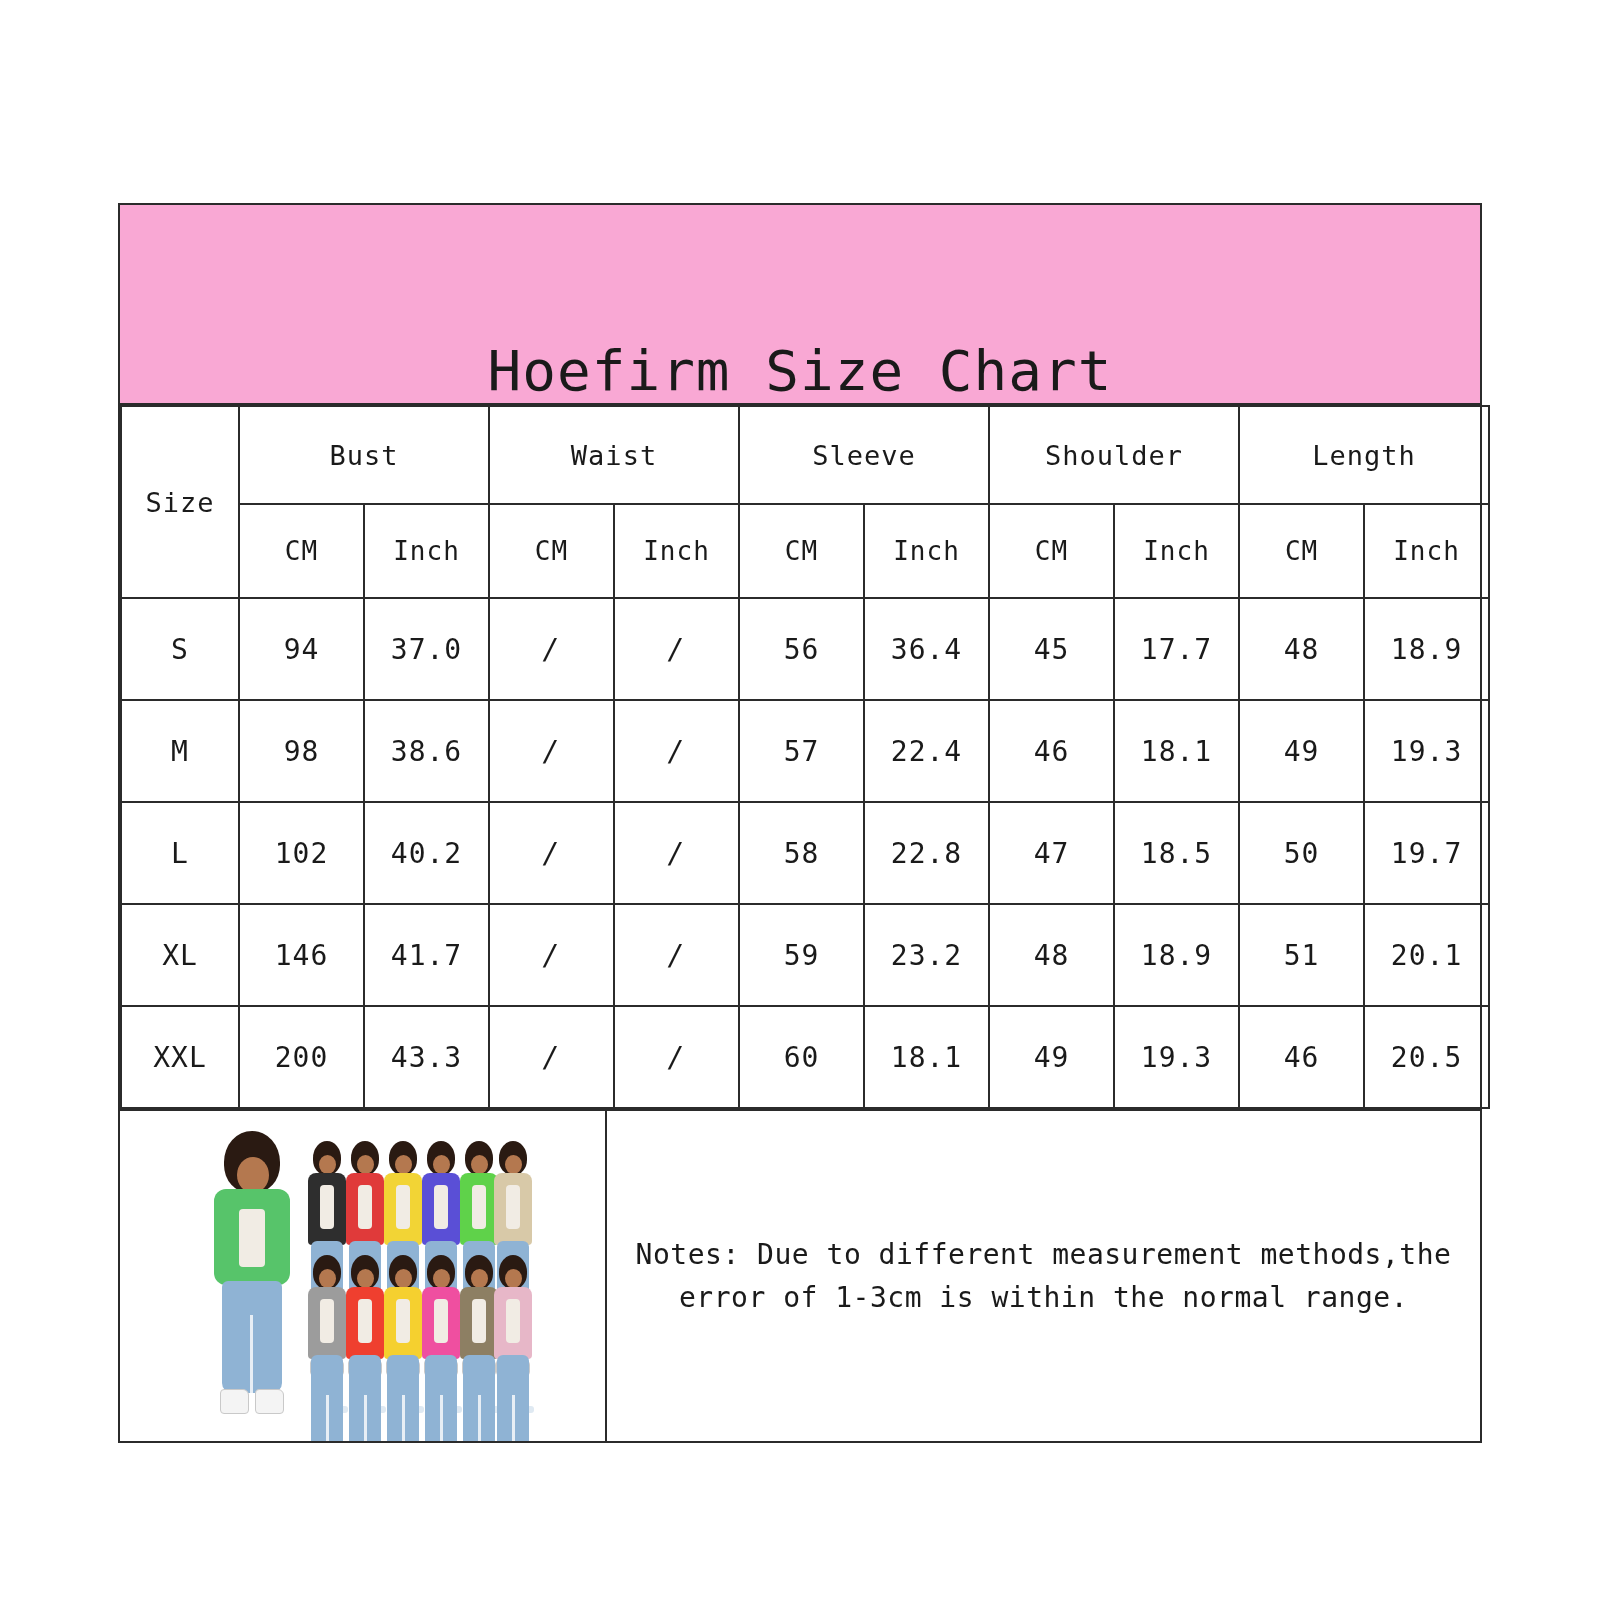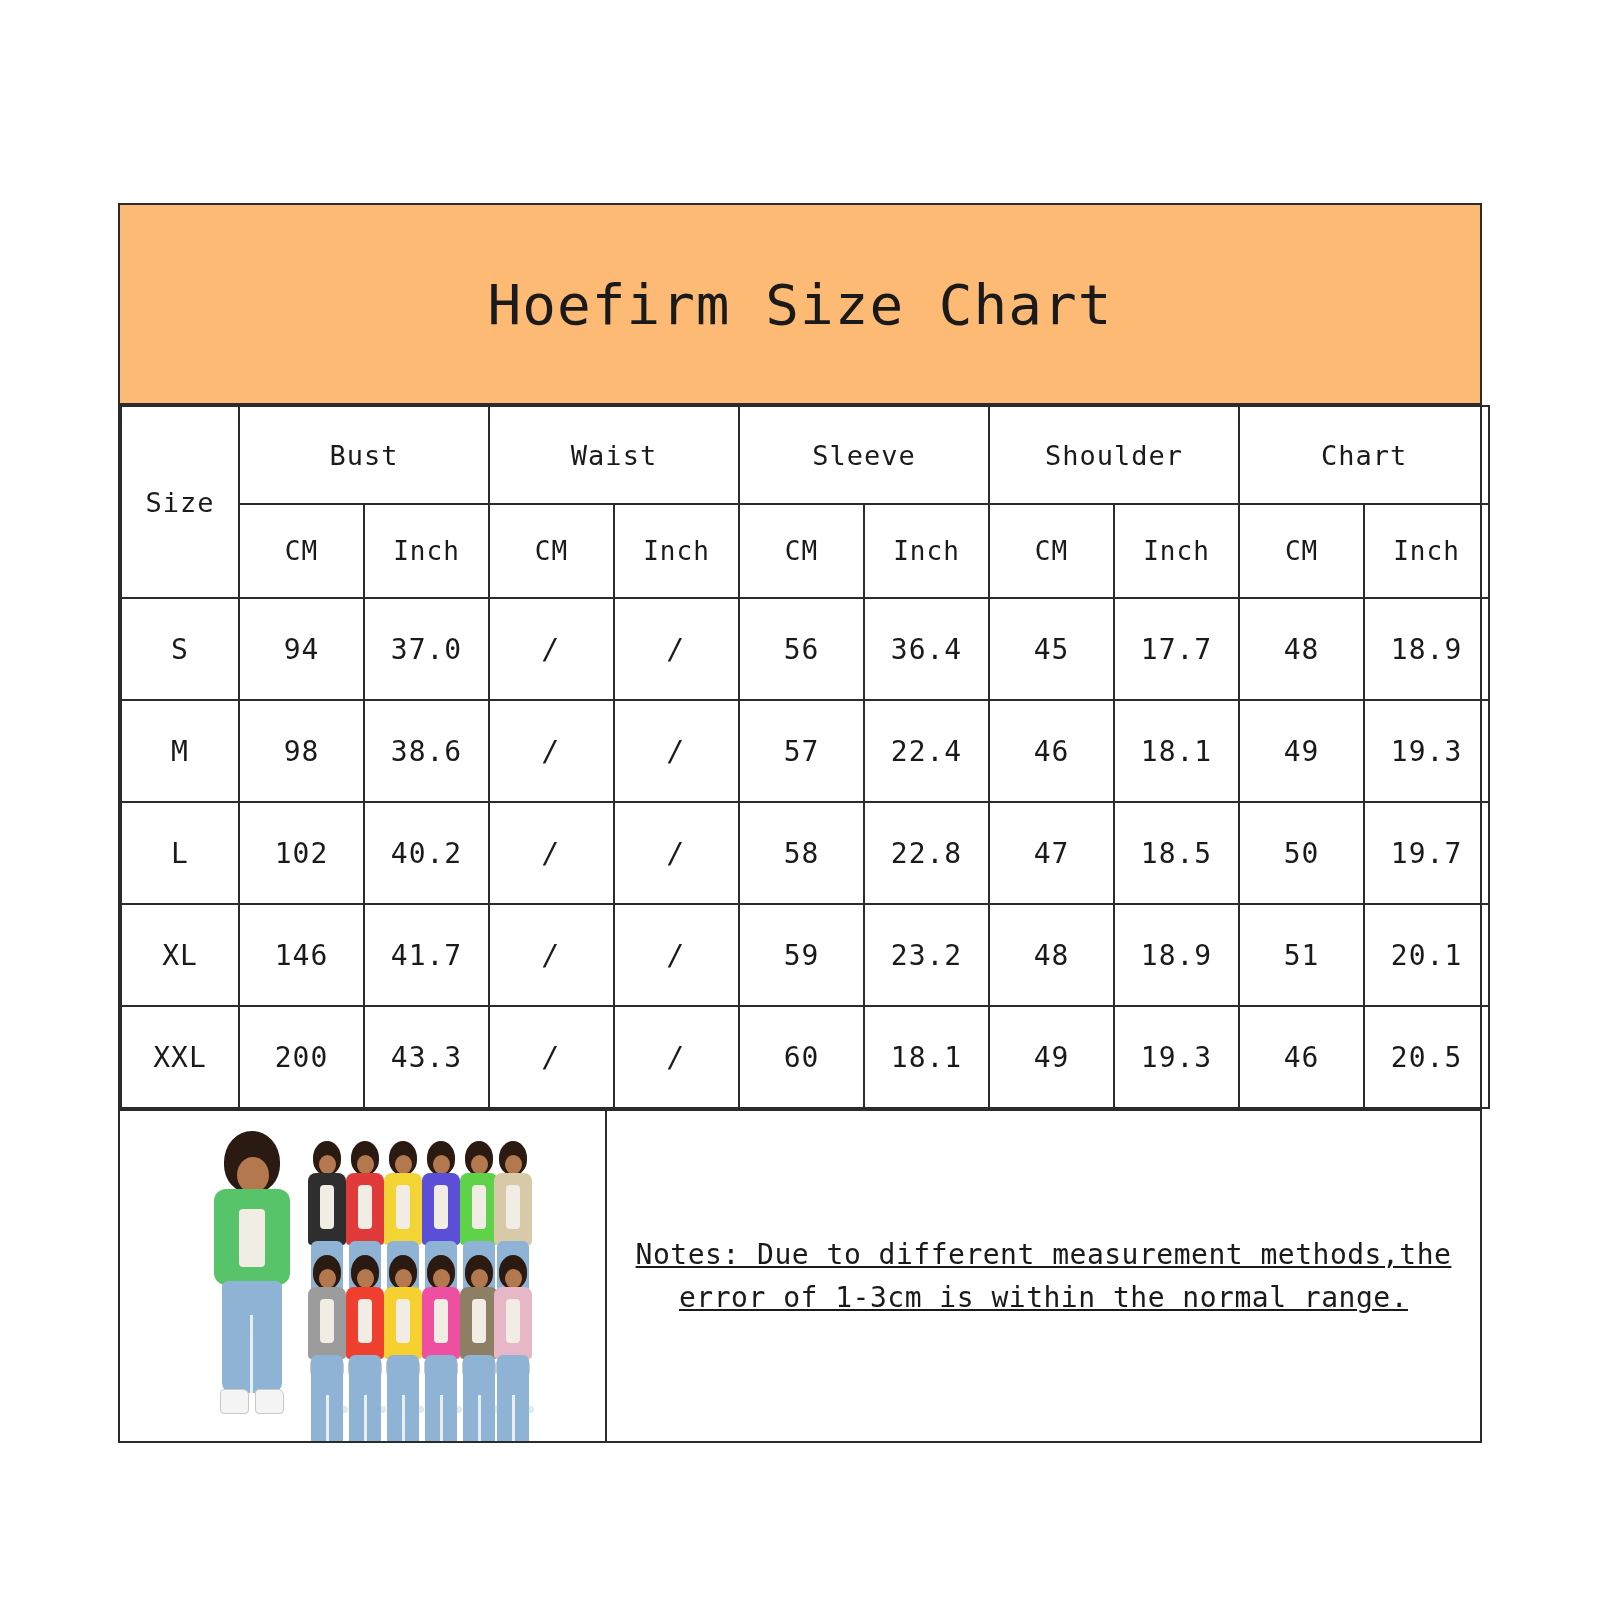--- a/index.html
+++ b/index.html
@@ -22,23 +22,23 @@
     width: 1364px;
     height: 1240px;
     border: 2px solid #2b2b2b;
     box-sizing: border-box;
     background: #ffffff;
     display: flex;
     flex-direction: column;
   }
   .title-bar {
     height: 200px;
-    background: #fdba74;
+    background: #f9a8d4;
     display: flex;
-    align-items: center;
+    align-items: flex-end;
     justify-content: center;
     border-bottom: 2px solid #2b2b2b;
     box-sizing: border-box;
     flex: 0 0 auto;
   }
   .title-bar .title {
     font-size: 56px;
     letter-spacing: 1px;
     color: #1a1a1a;
     font-family: "DejaVu Sans Mono", "Liberation Mono", monospace;
@@ -72,21 +72,20 @@
     font-size: 26px;
   }
   td.slash {
     font-style: italic;
     font-size: 28px;
   }
   .bottom {
     display: flex;
     flex: 1 1 auto;
     border-top: 0;
-    text-decoration: underline;
   }
   .bottom-left {
     width: 487px;
     box-sizing: border-box;
     border-right: 2px solid #2b2b2b;
     border-top: 2px solid #2b2b2b;
     position: relative;
     overflow: hidden;
     display: flex;
     align-items: center;
@@ -220,21 +219,21 @@
       <col class="c-cm">
         <col class="c-in">
     </colgroup>
     <tbody>
       <tr class="group-row">
         <td class="size-head" rowspan="2">Size</td>
         <td colspan="2">Bust</td>
         <td colspan="2">Waist</td>
         <td colspan="2">Sleeve</td>
         <td colspan="2">Shoulder</td>
-        <td colspan="2">Chart</td>
+        <td colspan="2">Length</td>
       </tr>
       <tr class="unit-row">
         <td>CM</td>
         <td>Inch</td>
         <td>CM</td>
         <td>Inch</td>
         <td>CM</td>
         <td>Inch</td>
         <td>CM</td>
         <td>Inch</td>

